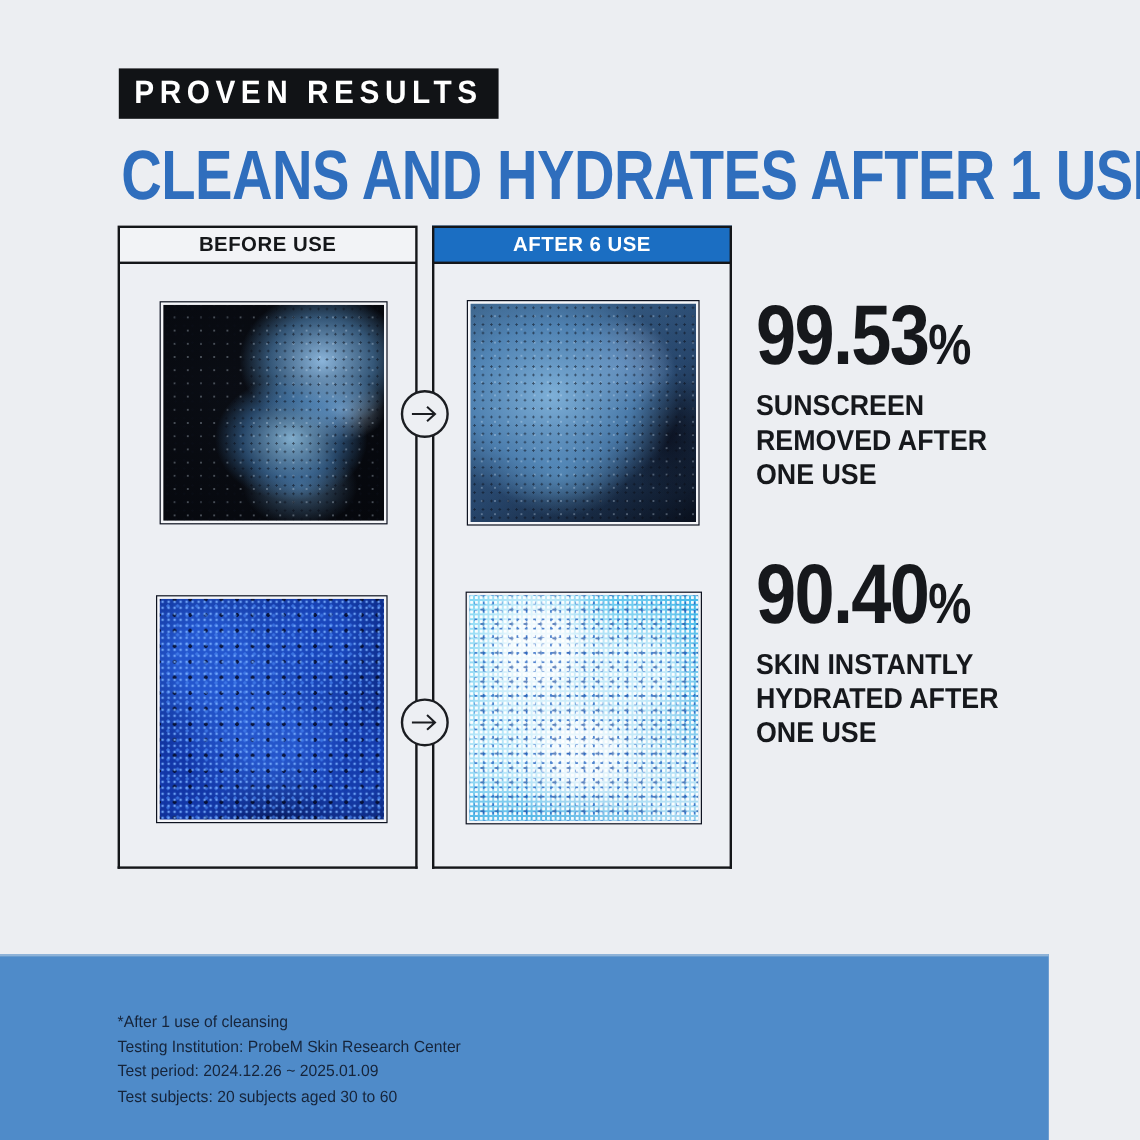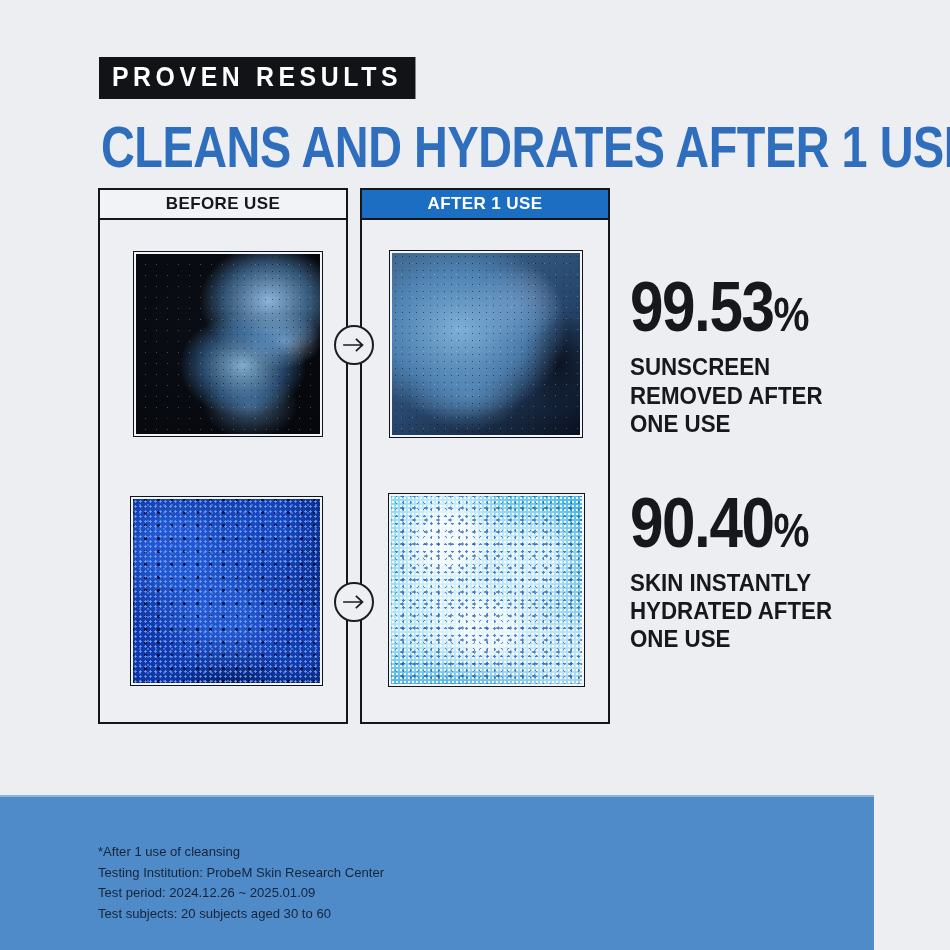--- a/index.html
+++ b/index.html
@@ -150,21 +150,21 @@
   .arrow-wrap.a2 { top:390px; }
   .arrow-circle {
     width:40px; height:40px; border-radius:50%;
     background:#edeff3;
     border:2px solid #1b1d21;
     display:flex; align-items:center; justify-content:center;
   }
   .arrow-circle svg { display:block; }
 
   
-  .stats { position:absolute; left:630px; top:246px; width:260px;margin-top:28px; }
+  .stats { position:absolute; left:630px; top:246px; width:260px; }
   .stat { margin-bottom:52px; }
   .stat-num {
     font-size:64px; font-weight:700; color:#16181c;
     line-height:0.96; letter-spacing:-1.5px;
     font-family:"Liberation Sans Narrow","Liberation Sans",sans-serif;
     transform:scaleX(0.94) scaleY(1.1);
     transform-origin:left top;
     white-space:nowrap;
   }
   .stat-num .pct { font-size:43px; letter-spacing:-1px; }
@@ -208,21 +208,21 @@
         <div class="px face-before"></div>
         <div class="speckle"></div>
       </div>
       <div class="shot bot hyd-before">
         <div class="grain"></div>
       </div>
     </div>
   </div>
 
   <div class="panel after">
-    <div class="panel-head">AFTER 1 USE</div>
+    <div class="panel-head">AFTER 6 USE</div>
     <div class="panel-body">
       <div class="shot top">
         <div class="px face-after"></div>
         <div class="speckle"></div>
       </div>
       <div class="shot bot hyd-after">
         <div class="grain"></div>
       </div>
     </div>
   </div>

